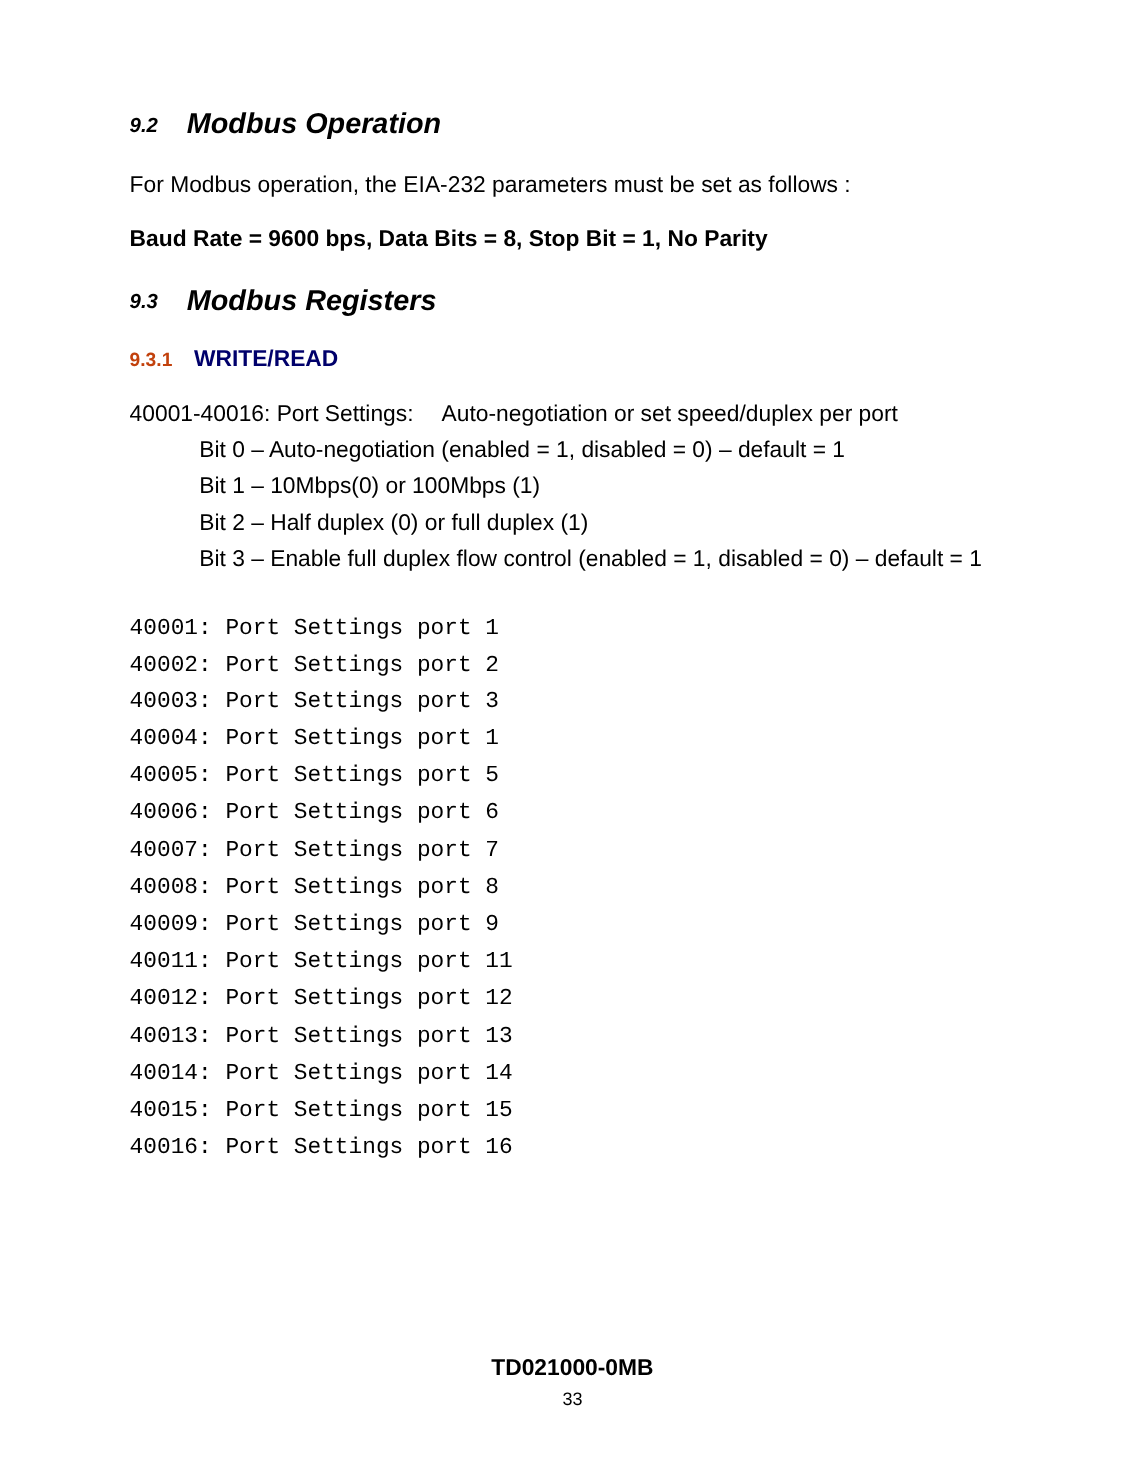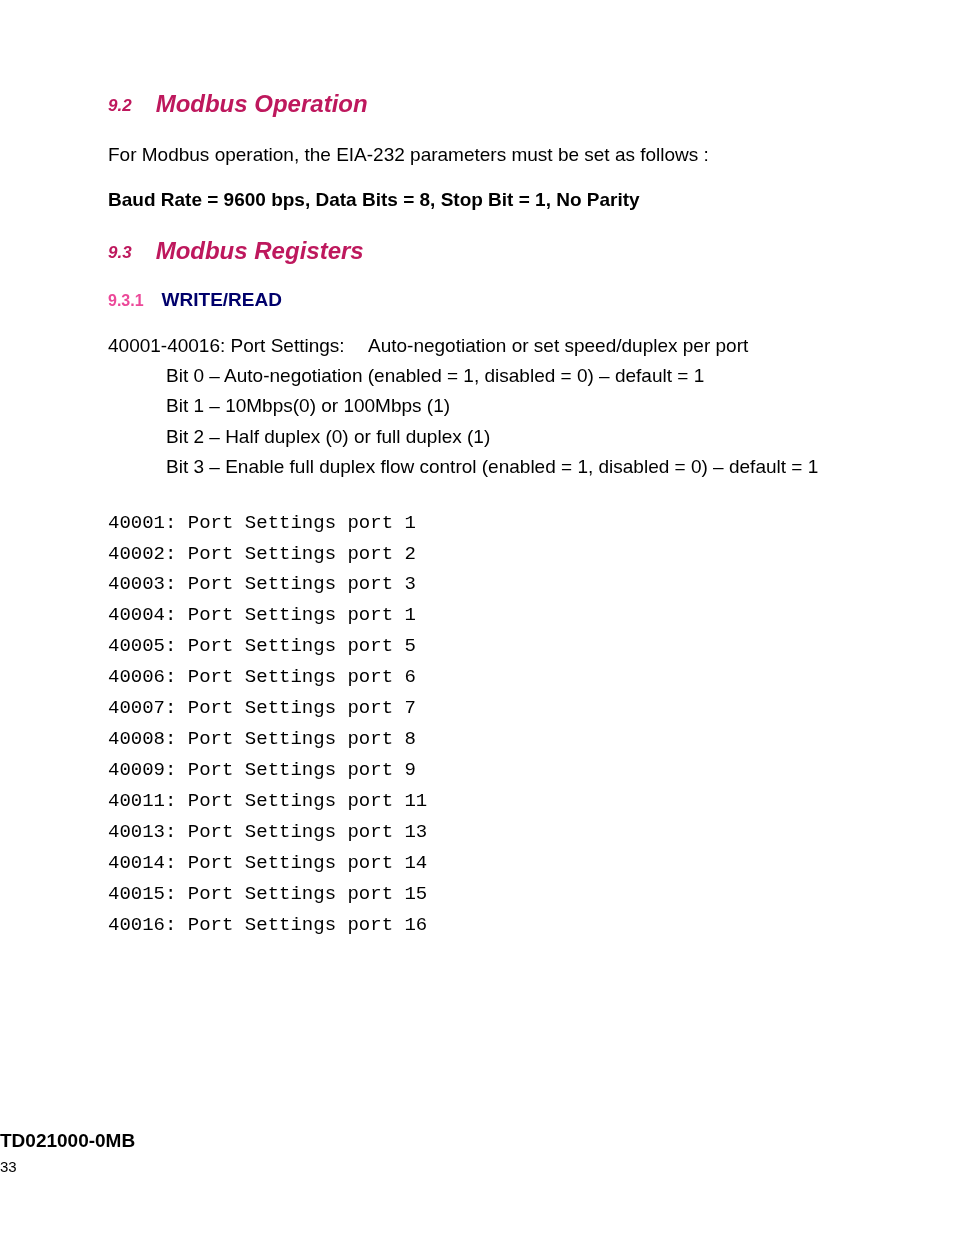--- a/index.html
+++ b/index.html
@@ -13,21 +13,21 @@
     width: 954px;
     height: 1235px;
     position: relative;
     box-sizing: border-box;
     padding: 90px 100px 0 108px;
   }
   .h2 {
     font-family: Arial, Helvetica, sans-serif;
     font-style: italic;
     font-weight: bold;
-    color: #be185d;
+    color: #000000;
     font-size: 24px;
     margin: 0 0 24px 0;
   }
   .h2 .num {
     font-size: 17px;
     font-style: italic;
     vertical-align: 1px;
     margin-right: 24px;
   }
   .body-line {
@@ -41,21 +41,21 @@
     margin: 0 0 26px 0;
   }
   .h3 {
     font-weight: bold;
     font-size: 19px;
     color: #00006b;
     margin: 0 0 20px 0;
   }
   .h3 .num {
     font-size: 16px;
-    color: #ec4899;
+    color: #c2410c;
     margin-right: 18px;
     font-weight: bold;
   }
   .reg-block {
     font-size: 19px;
     line-height: 1.6;
   }
   .reg-header {
     margin-bottom: 0;
   }
@@ -74,21 +74,21 @@
     font-family: Liberation Mono, monospace;
   }
   .port-list div {
     line-height: 1.63;
   }
   .footer {
     position: absolute;
     bottom: 60px;
     left: 0;
     width: 100%;
-    text-align: left;
+    text-align: center;
     margin-top: 32px;
   }
   .doc-id {
     font-weight: bold;
     font-size: 19px;
   }
   .page-num {
     font-size: 15px;
     margin-top: 6px;
   }
@@ -127,20 +127,21 @@
       <div>40001: Port Settings port 1</div>
       <div>40002: Port Settings port 2</div>
       <div>40003: Port Settings port 3</div>
       <div>40004: Port Settings port 1</div>
       <div>40005: Port Settings port 5</div>
       <div>40006: Port Settings port 6</div>
       <div>40007: Port Settings port 7</div>
       <div>40008: Port Settings port 8</div>
       <div>40009: Port Settings port 9</div>
       <div>40011: Port Settings port 11</div>
+      <div>40012: Port Settings port 12</div>
       <div>40013: Port Settings port 13</div>
       <div>40014: Port Settings port 14</div>
       <div>40015: Port Settings port 15</div>
       <div>40016: Port Settings port 16</div>
     </div>
   </div>
 
   <div class="footer">
     <div class="doc-id">TD021000-0MB</div>
     <div class="page-num">33</div>

